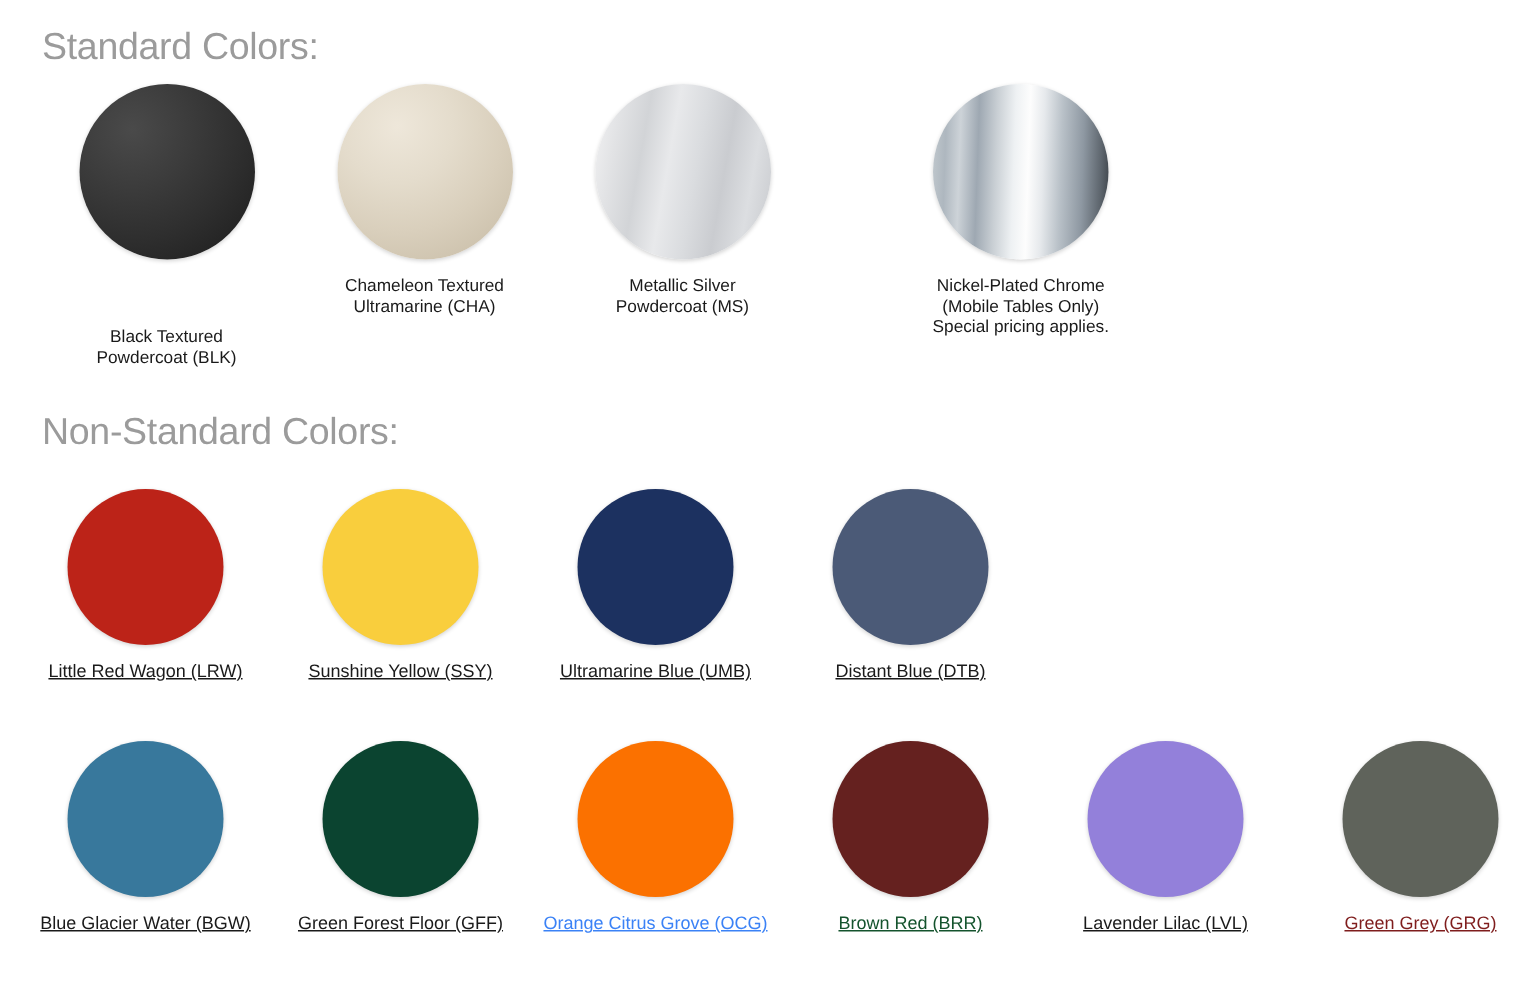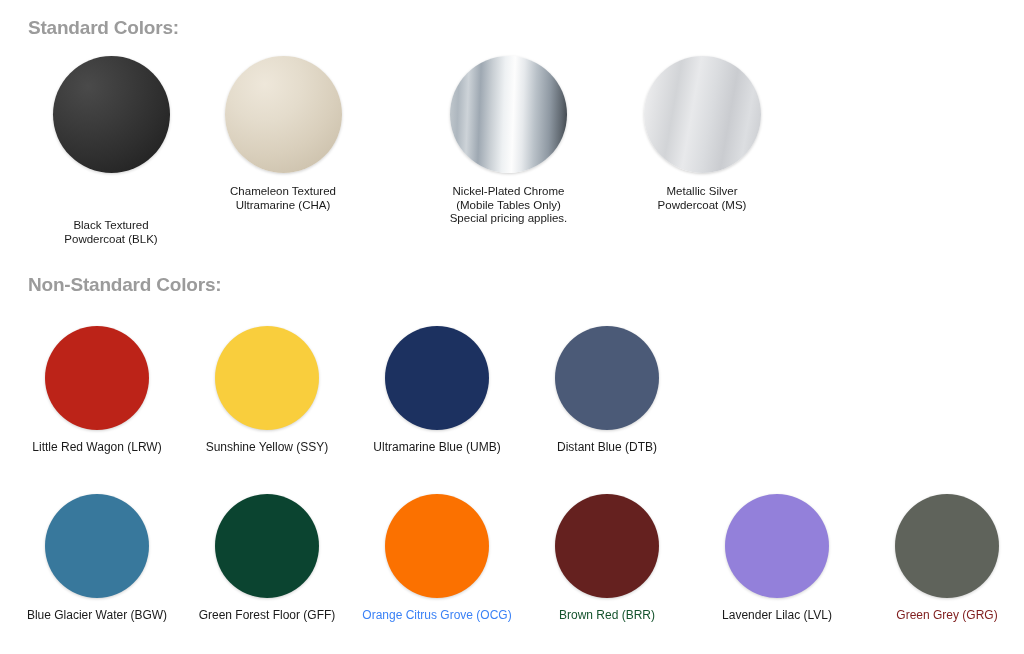--- a/index.html
+++ b/index.html
@@ -7,22 +7,22 @@
     width: 1024px;
     height: 654px;
     background: #ffffff;
     font-family: "Liberation Sans", sans-serif;
     overflow: hidden;
   }
   .page { position: relative; width: 1024px; height: 654px; }
 
   .section-title {
     position: absolute;
-    font-size: 19px;
-    font-weight: bold;
+    font-size: 25px;
+    font-weight: normal;
     color: #9b9b9b;
     letter-spacing: -0.2px;
     white-space: nowrap;
   }
   #standard-title { left: 28px; top: 17px; }
   #nonstandard-title { left: 28px; top: 274px; }
 
   .swatch-row { position: absolute; display: flex; }
   #standard-row   { left: 0px;  top: 56px;  }
   #nonstd-row-1   { left: 0px;  top: 326px; }
@@ -42,21 +42,21 @@
   .disc.nstd { width: 104px; height: 104px; }
 
   .caption {
     margin-top: 12px;
     font-size: 11.5px;
     line-height: 13.5px;
     color: #1a1a1a;
     text-align: center;
     white-space: pre-line;
   }
-  .caption.nstd { margin-top: 11px; font-size: 12px; }
+  .caption.nstd { margin-top: 11px; font-size: 12px; text-decoration: underline; }
 
   
   .fin-black {
     background:
       radial-gradient(circle at 30% 26%, #4a4a4a 0%, #3b3b3b 34%, #2e2e2e 62%, #242424 82%, #1b1b1b 100%);
   }
   .fin-chameleon {
     background:
       radial-gradient(circle at 34% 24%, #eee7da 0%, #e4dccc 32%, #d9cfbc 60%, #cdc2ad 84%, #c0b49e 100%);
   }
@@ -88,31 +88,31 @@
       <div class="caption" style="color: rgb(26, 26, 26);">Black Textured
 Powdercoat (BLK)</div>
     </div>
 
     <div class="swatch-cell" style="width:172px;">
       <div class="disc std fin-chameleon"></div>
       <div class="caption" style="color: rgb(26, 26, 26);">Chameleon Textured
 Ultramarine (CHA)</div>
     </div>
 
+    <div class="swatch-cell" style="width:172px;">
+      <div class="disc std fin-silver"></div>
+      <div class="caption" style="color: rgb(26, 26, 26);">Metallic Silver
+Powdercoat (MS)</div>
+    </div>
+
     <div class="swatch-cell" style="width:215px;margin-left:32px;">
       <div class="disc std fin-chrome"></div>
       <div class="caption" style="color: rgb(26, 26, 26);">Nickel-Plated Chrome
 (Mobile Tables Only)
 Special pricing applies.</div>
-    </div>
-
-    <div class="swatch-cell" style="width:172px;">
-      <div class="disc std fin-silver"></div>
-      <div class="caption" style="color: rgb(26, 26, 26);">Metallic Silver
-Powdercoat (MS)</div>
     </div>
   </div>
 
   <div class="section-title" id="nonstandard-title" style="color: rgb(155, 155, 155);">Non-Standard Colors:</div>
 
   <div class="swatch-row" id="nonstd-row-1">
 
     <div class="swatch-cell" style="width:170px;margin-left:12px;">
       <div class="disc nstd" style="background-color: rgb(188, 35, 24);"></div>
       <div class="caption nstd" style="color: rgb(26, 26, 26);">Little Red Wagon (LRW)</div>

